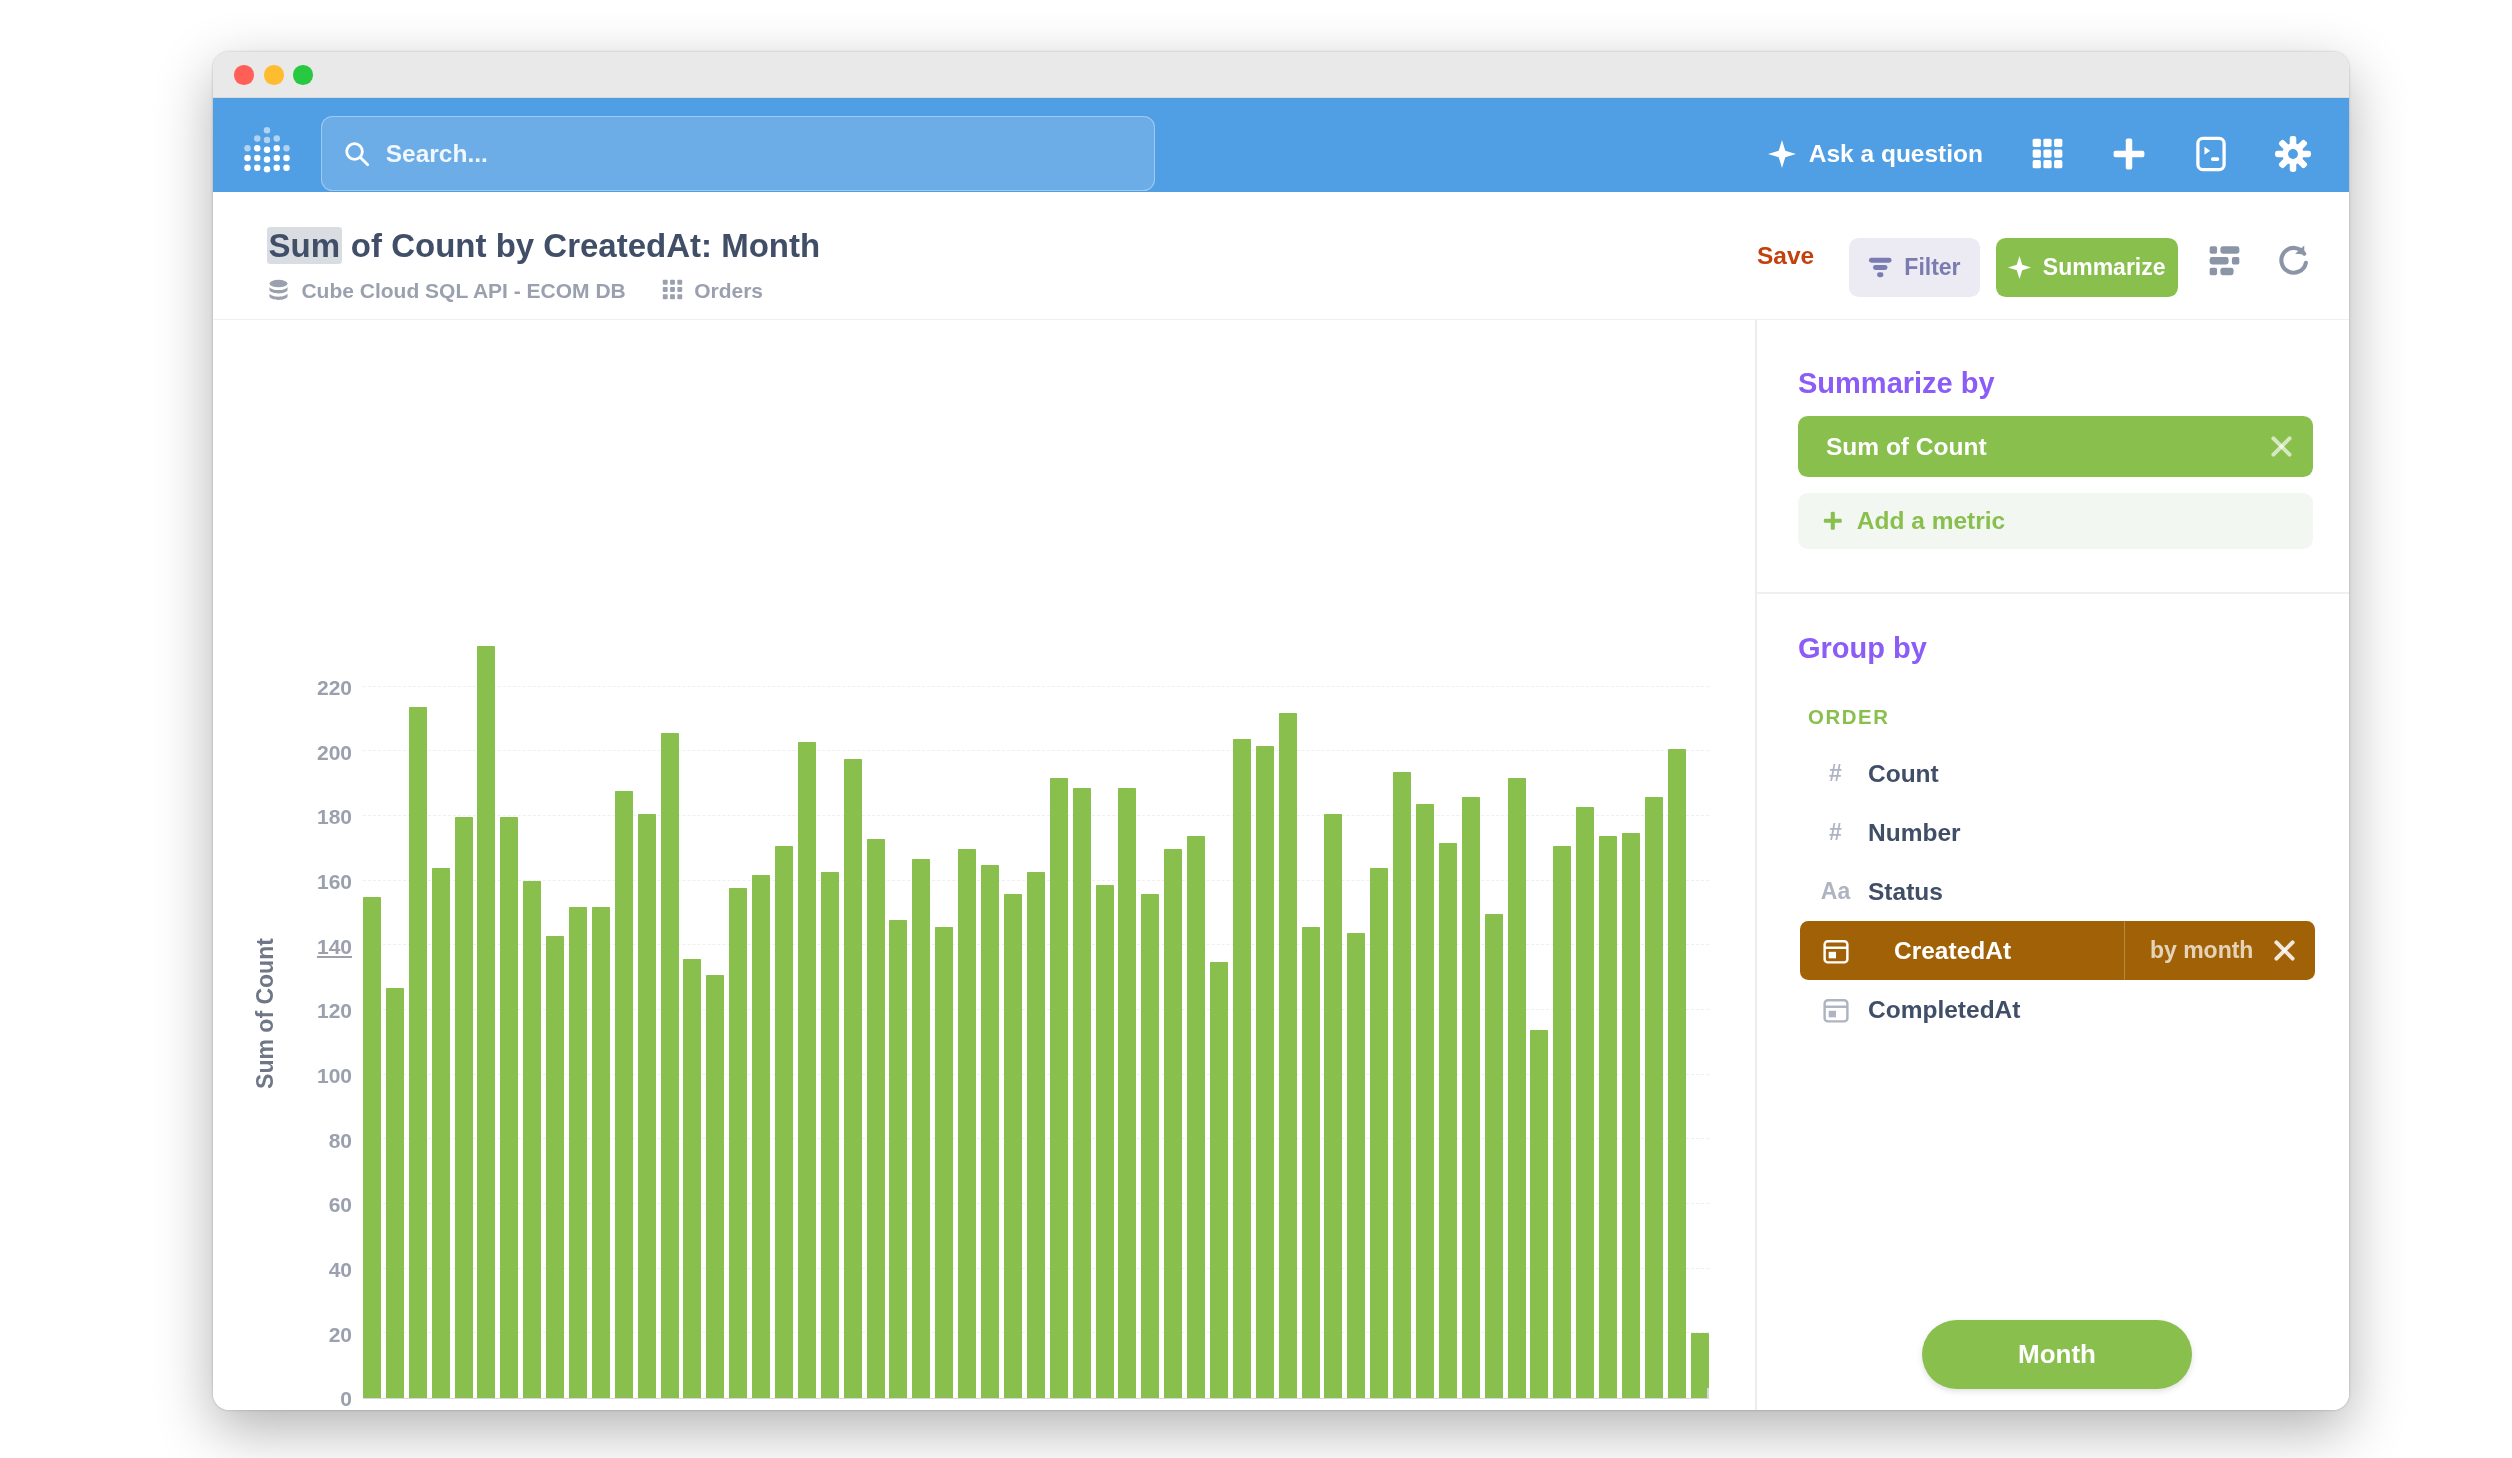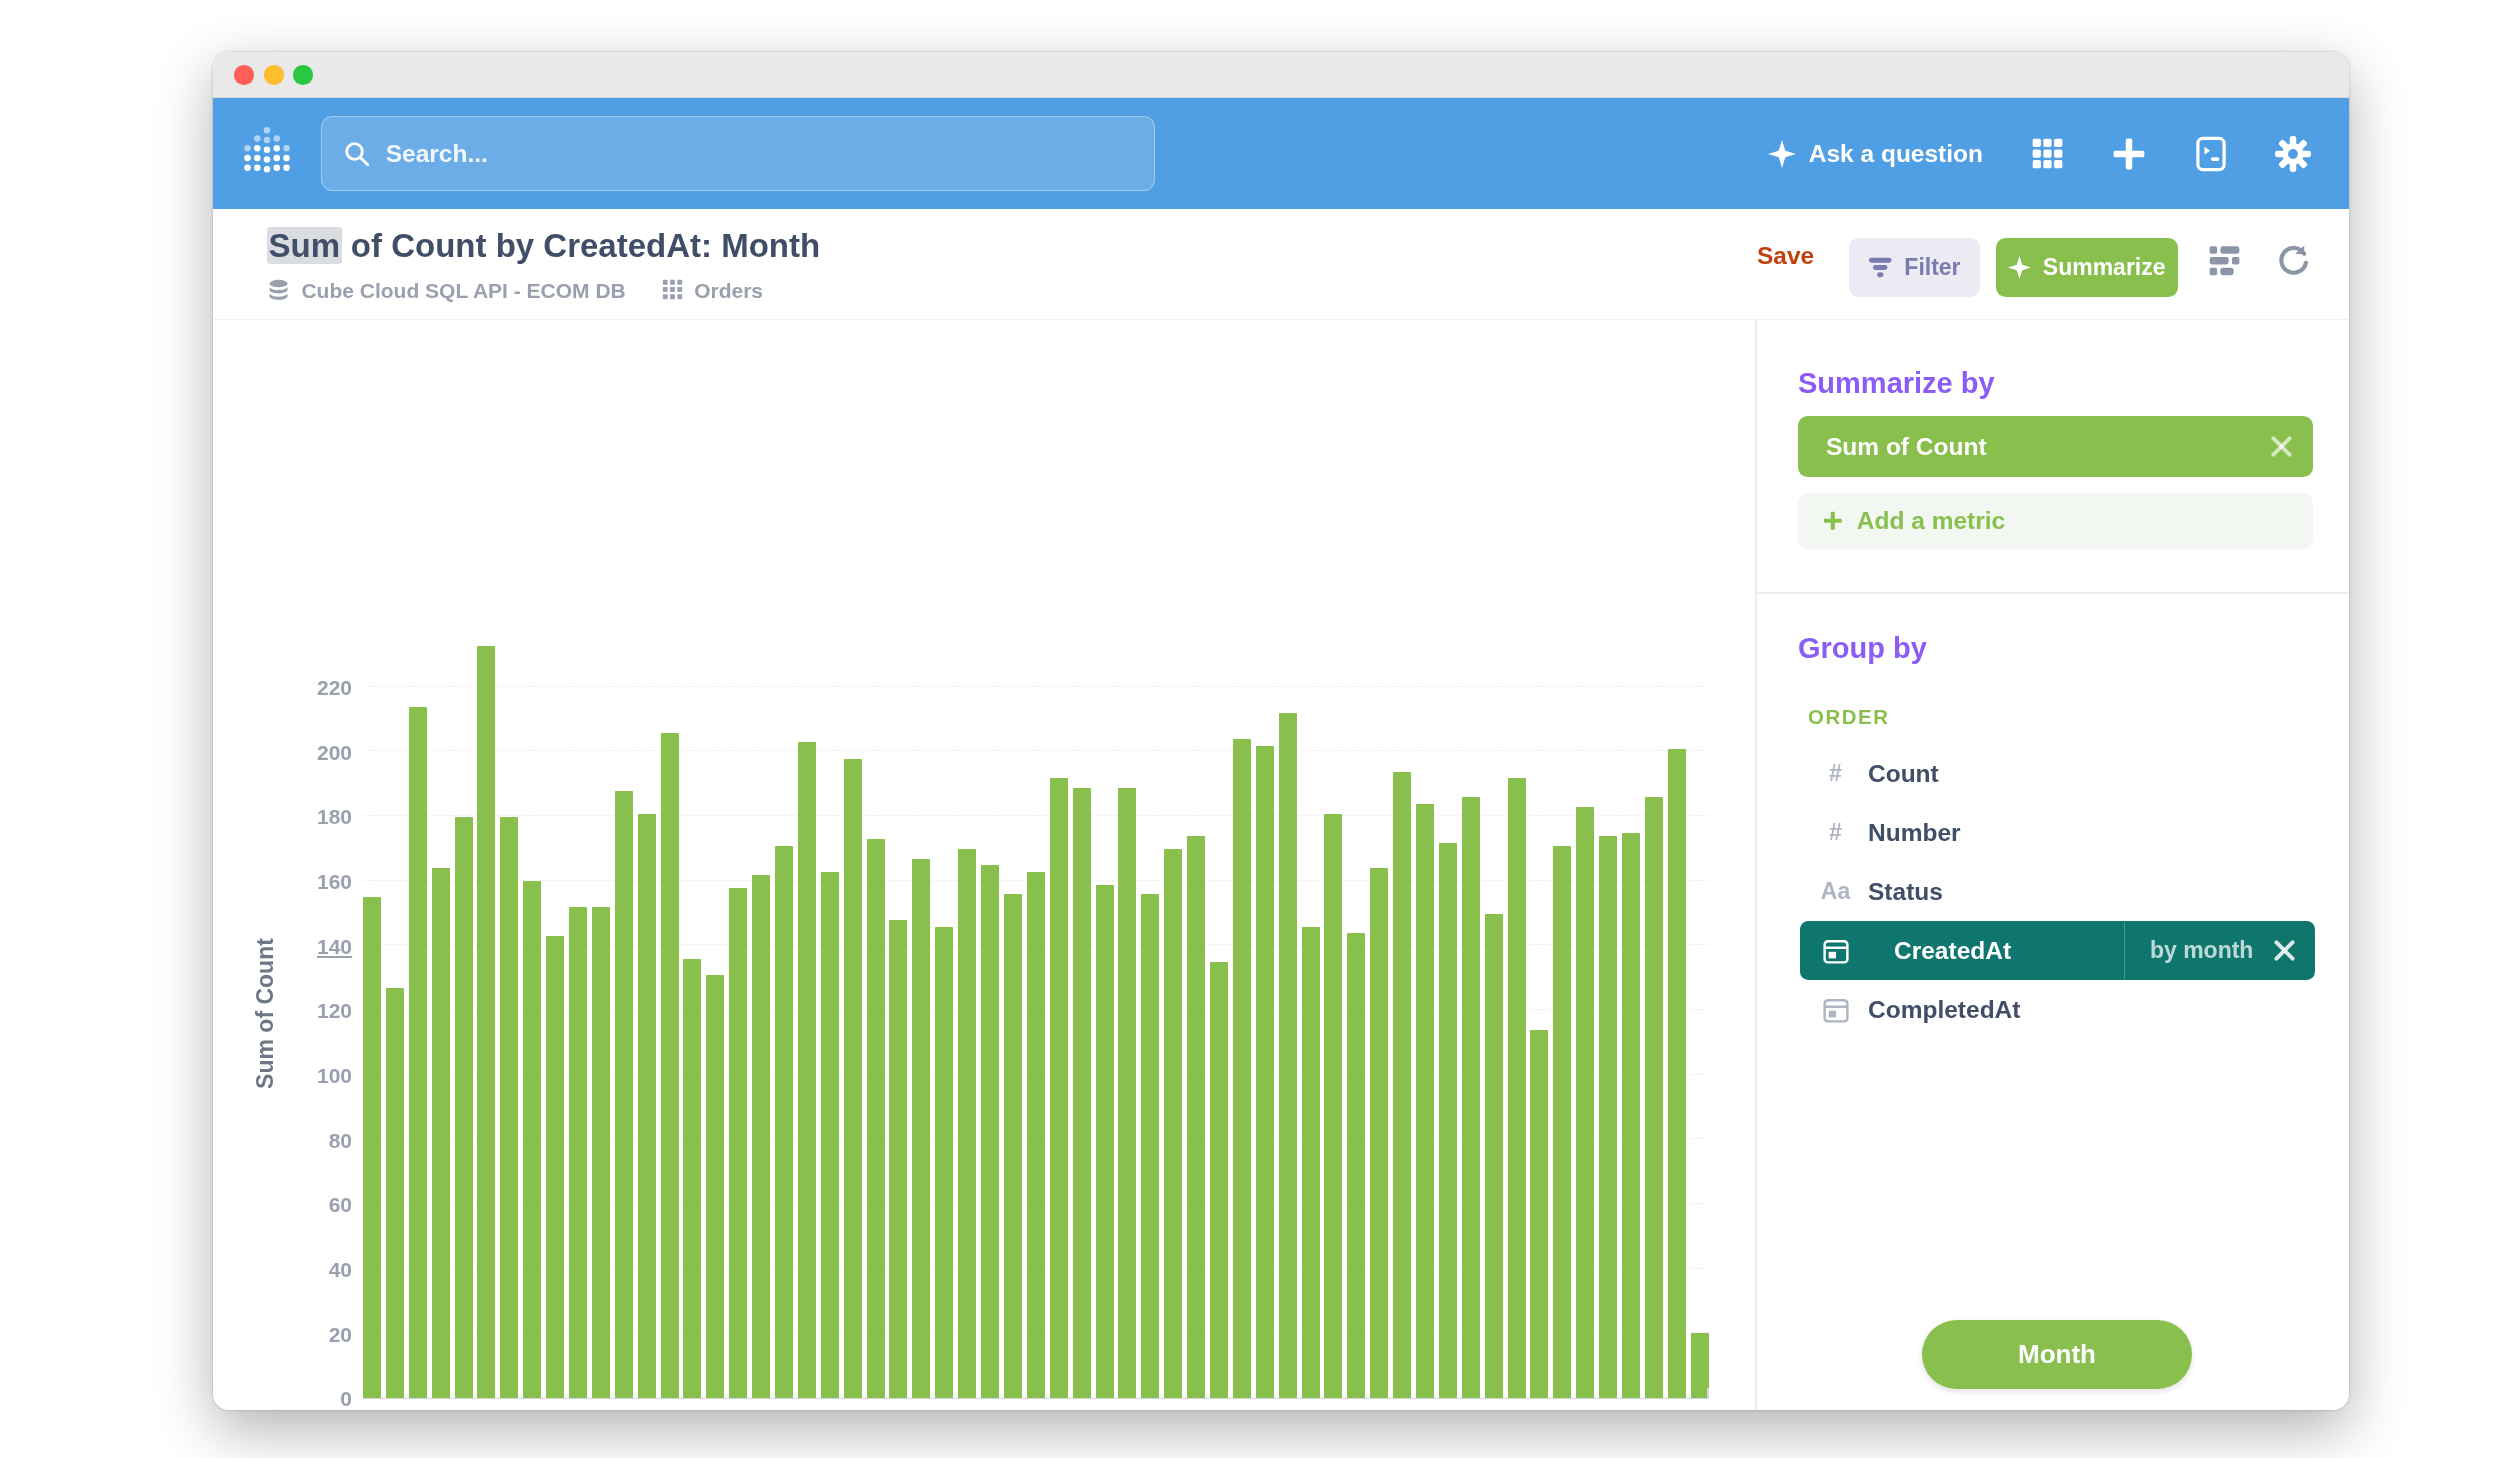--- a/index.html
+++ b/index.html
@@ -9,21 +9,21 @@
     background:#fff; border-radius:16.4px; overflow:hidden;
     box-shadow:0 19.6px 57px rgba(0,0,0,.30), 0 0 2.5px rgba(0,0,0,.25);
   }
   
   .titlebar { position:absolute; left:0; top:0; right:0; height:46px; background:#E9E9E9; border-bottom:0.8px solid #D9D9D9; }
   .light { position:absolute; top:13px; width:19.6px; height:19.6px; border-radius:50%; }
   .light.red { left:21px; background:#FF5F57; }
   .light.yellow { left:51px; background:#FEBC2E; }
   .light.green { left:80px; background:#28C840; }
   
-  .appbar { position:absolute; left:0; top:46px; right:0; height:111px; background:#509EE3; color:#fff; }
+  .appbar { position:absolute; left:0; top:46px; right:0; height:94px; background:#509EE3; color:#fff; }
   .logo { position:absolute; left:28px; top:29px; width:52px; height:52px; }
   .searchbox {
     position:absolute; left:108px; top:18px; width:834px; height:75px;
     background:rgba(255,255,255,0.16); border:1.6px solid rgba(255,255,255,0.35);
     border-radius:11.4px; display:flex; align-items:center; padding:0 21px; gap:14.7px;
   }
   .searchbox input {
     background:transparent; border:none; outline:none; color:#fff;
     font-size:24.5px; font-weight:600; width:100%; font-family:"Liberation Sans",sans-serif;
   }
@@ -74,21 +74,21 @@
   .addmetric {
     position:absolute; left:41px; top:173px; width:515px; height:56px; border-radius:9.8px; background:#F2F7F2;
     display:flex; align-items:center; gap:14.7px; padding:0 24.5px; color:#88BF4D; font-size:24.5px; font-weight:700; cursor:pointer;
   }
   .sb-divider { position:absolute; left:0; right:0; top:272px; height:1.6px; background:#EFEFF2; }
   .sb-order { position:absolute; left:51px; top:386px; font-size:20.4px; font-weight:700; letter-spacing:1.6px; color:#88BF4D; }
   .fieldlist { position:absolute; left:43px; top:424px; width:515px; }
   .frow { position:relative; height:59px; display:flex; align-items:center; gap:18px; padding:0 21px; border-radius:8.2px; cursor:pointer; }
   .frow .ficn { width:29px; display:flex; justify-content:center; color:#AEB4C1; font-size:23px; font-weight:700; }
   .frow .flabel { font-size:24.5px; font-weight:700; color:#414E68; }
-  .frow.selected { background:#0f766e;gap:44px; }
+  .frow.selected { background:#a16207;gap:44px; }
   .frow.selected .flabel, .frow.selected .ficn { color:#fff; }
   .frow .bin-wrap { position:absolute; right:0; top:0; bottom:0; display:flex; align-items:center; gap:21px; padding:0 19.6px 0 24.5px; border-left:1.6px solid rgba(255,255,255,0.25); }
   .frow .binning { color:rgba(255,255,255,0.72); font-size:23px; font-weight:700; }
   .done-btn {
     position:absolute; left:165px; top:1000px; width:270px; height:69px; border-radius:817px; background:#88BF4D;
     color:#fff; font-size:26px; font-weight:700; display:flex; align-items:center; justify-content:center;
     cursor:pointer; box-shadow:0 2.5px 6.5px rgba(0,0,0,0.12);
   }
   svg { display:block; }
 </style>

